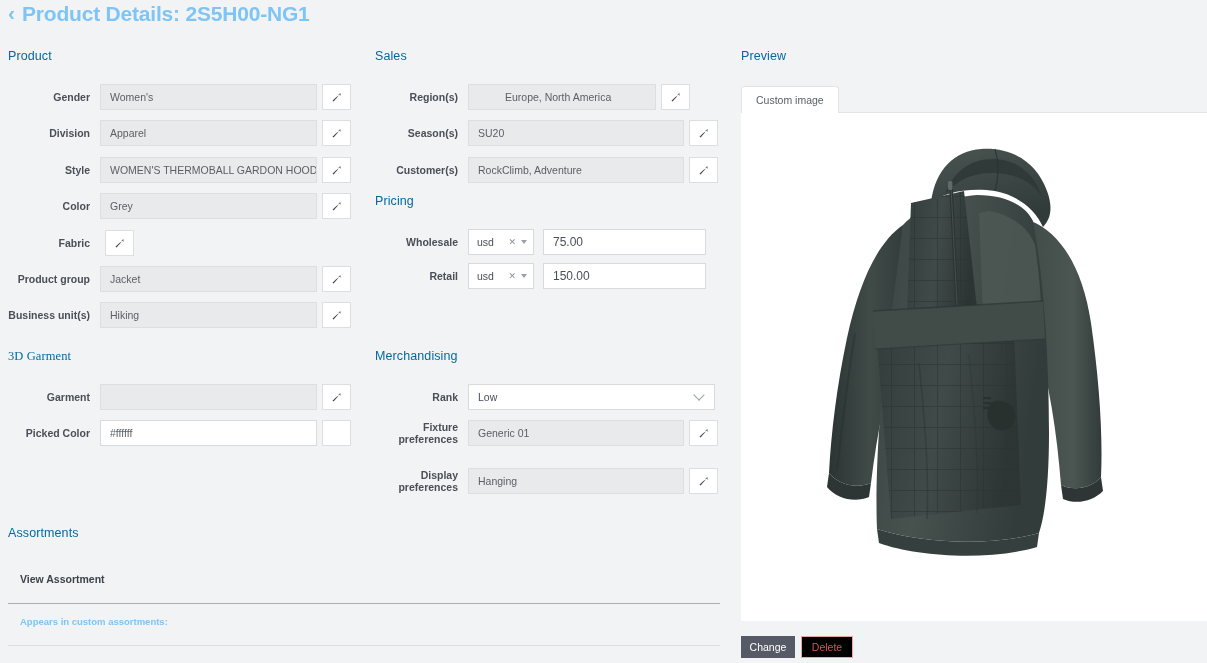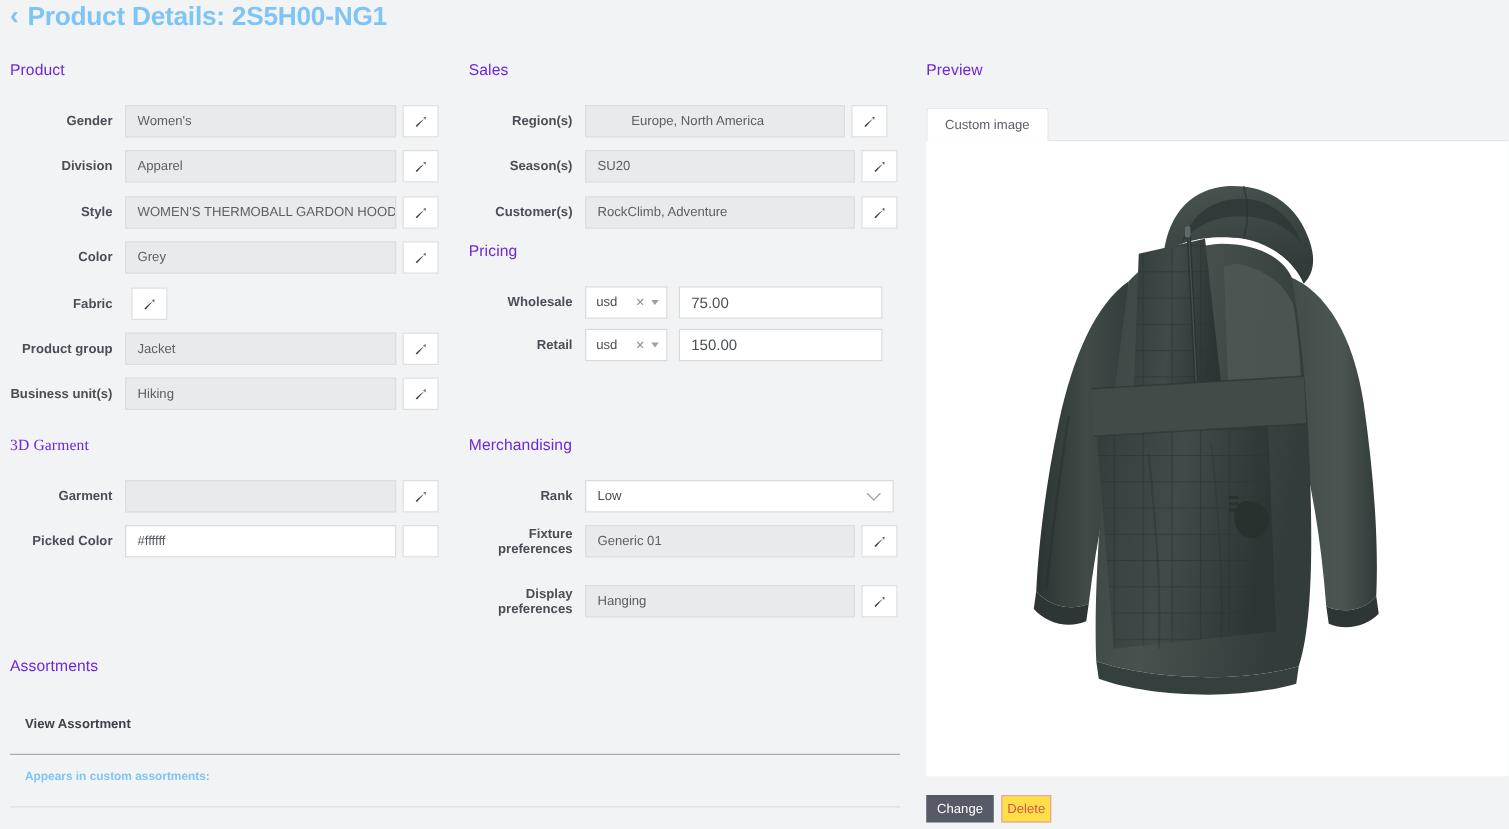--- a/index.html
+++ b/index.html
@@ -25,21 +25,21 @@
     font-size: 21px; font-weight: 700; color: #7ec4f5;
     letter-spacing: -0.2px; line-height: 1;
   }
 
   
   .col { position: absolute; top: 0; }
   .col-product  { left: 0px;   width: 370px; }
   .col-sales    { left: 370px; width: 365px; }
 
   .section-title {
-    color: #6d28d9; font-size: 12.5px; font-weight: 400;
+    color: #0369a1; font-size: 12.5px; font-weight: 400;
     letter-spacing: 0.1px;
   }
 
   
   .field-row {
     position: absolute; height: 26px;
     display: flex; align-items: center;
   }
   .field-label {
     font-size: 10.5px; font-weight: 700; color: #4a4f57;
@@ -147,22 +147,22 @@
   
   .btn-change {
     position: absolute; left: 741px; top: 636px;
     width: 54px; height: 22px;
     background: #555a66; color: #ffffff; border: none;
     font-size: 10.5px; font-family: inherit; cursor: pointer;
     display: flex; align-items: center; justify-content: center;
   }
   .btn-delete {
     position: absolute; left: 801px; top: 636px;
-    width: 40px; height: 22px;
-    background: #fde047; color: #d9534f; border: 1px solid #e8a5a3;
+    width: 52px; height: 22px;
+    background: #000000; color: #d9534f; border: 1px solid #e8a5a3;
     font-size: 10.5px; font-family: inherit; cursor: pointer;
     display: flex; align-items: center; justify-content: center;
   }
 </style>
 </head>
 <body>
 
 <div class="page">
 
   <div class="title-bar">
@@ -266,21 +266,21 @@
   <div class="view-assortment">View Assortment</div>
   <div class="divider-1"></div>
   <div class="appears-label">Appears in custom assortments:</div>
   <div class="divider-2"></div>
 
   <div class="col col-sales">
     <div class="section-title" style="position:absolute;left:5px;top:49px;">Sales</div>
 
     <div class="field-row" style="left:0px;top:84px;">
       <div class="field-label" style="width:98px;">Region(s)</div>
-      <div class="field-input" style="width:208px;padding-left:36px;">Europe, North America</div>
+      <div class="field-input" style="width:188px;padding-left:36px;">Europe, North America</div>
       <div class="arrow-btn">
         <svg width="11" height="11" viewBox="0 0 11 11">
             <path d="M1.5 8.8 C4.4 6.0 6.6 4.0 9 2.6 L7.1 2.4 L9.6 1.3 L9.3 4.1 L8.6 2.6 C7 4.6 5 6.9 2.6 9.6 Z" fill="#3d4249"></path>
           </svg>
       </div>
     </div>
     <div class="field-row" style="left:0px;top:120px;">
       <div class="field-label" style="width:98px;">Season(s)</div>
       <div class="field-input" style="width:216px;">SU20</div>
       <div class="arrow-btn">

